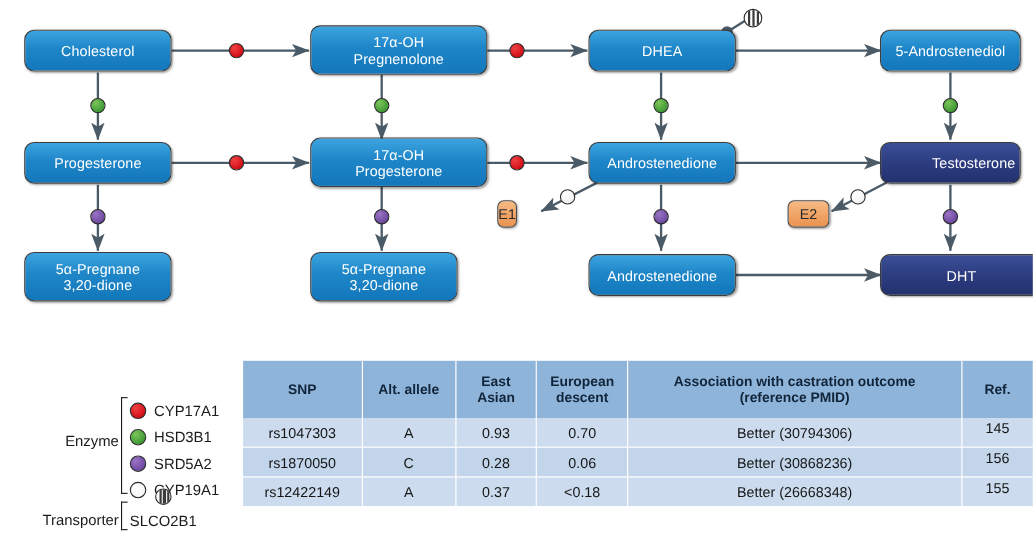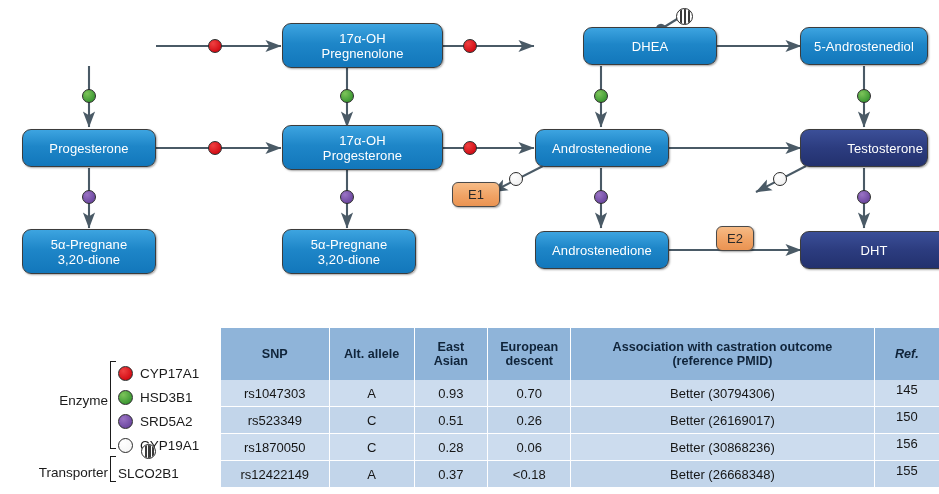--- a/index.html
+++ b/index.html
@@ -198,24 +198,27 @@
         <line x1="543" y1="166" x2="492" y2="192"></line>
         <line x1="806" y1="166" x2="756" y2="192"></line>
       </g>
 
       <g stroke="#4a5a66" stroke-width="2.1" fill="none">
         <line x1="661" y1="29" x2="682" y2="16"></line>
       </g>
       <circle cx="661" cy="29" r="5.2" fill="#4a5a66"></circle>
     </svg>
 
+    <div class="node blue" style="left:22px;  top:27px; width:134px; height:38px;">
+      <span class="nlines">Cholesterol</span>
+    </div>
     <div class="node blue" style="left:282px; top:23px; width:161px; height:45px;">
       <span class="nlines">17α-OH<br>Pregnenolone</span>
     </div>
-    <div class="node blue" style="left:535px; top:27px; width:134px; height:38px;margin-left:48px;">
+    <div class="node blue" style="left:535px; top:27px; width:134px; height:38px;">
       <span class="nlines">DHEA</span>
     </div>
     <div class="node blue" style="left:800px; top:27px; width:128px; height:38px;">
       <span class="nlines">5-Androstenediol</span>
     </div>
 
     <div class="node blue" style="left:22px;  top:129px; width:134px; height:38px;">
       <span class="nlines">Progesterone</span>
     </div>
     <div class="node blue" style="left:282px; top:125px; width:161px; height:45px;">
@@ -234,24 +237,24 @@
     <div class="node blue" style="left:282px; top:229px; width:134px; height:45px;">
       <span class="nlines">5α-Pregnane<br>3,20-dione</span>
     </div>
     <div class="node blue" style="left:535px; top:231px; width:134px; height:38px;">
       <span class="nlines">Androstenedione</span>
     </div>
     <div class="node darkblue" style="left:800px; top:231px; width:148px; height:38px;">
       <span class="nlines">DHT</span>
     </div>
 
-    <div class="node orange" style="left:452px; top:182px; width:48px; height:25px;">
+    <div class="node orange" style="left:452px; top:182px; width:18px; height:25px;">
       <span class="nlines">E1</span>
     </div>
-    <div class="node orange" style="left:716px; top:182px; width:38px; height:25px;margin-top:44px;">
+    <div class="node orange" style="left:716px; top:182px; width:38px; height:25px;">
       <span class="nlines">E2</span>
     </div>
 
     <div class="dot red" style="left:208px; top:39px;"></div>
     <div class="dot red" style="left:463px; top:39px;"></div>
     <div class="dot red" style="left:208px; top:141px;"></div>
     <div class="dot red" style="left:463px; top:141px;"></div>
 
     <div class="dot green" style="left:82px;  top:89px;"></div>
     <div class="dot green" style="left:340px; top:89px;"></div>
@@ -307,39 +310,31 @@
   </div>
 
   <table id="snp-table">
     <thead>
       <tr>
         <th style="width:105px;">SNP</th>
         <th style="width:83px;">Alt. allele</th>
         <th style="width:70px;">East<br>Asian</th>
         <th style="width:78px;">European<br>descent</th>
         <th style="width:320px;">Association with castration outcome<br>(reference PMID)</th>
-        <th style="width:62px;font-style:italic;">Ref.</th>
+        <th style="width:62px;">Ref.</th>
       </tr>
     </thead>
     <tbody>
       <tr>
         <td>rs1047303</td>
         <td>A</td>
         <td>0.93</td>
         <td>0.70</td>
         <td>Better (30794306)</td>
         <td class="ref-cell">145</td>
-      </tr>
-      <tr>
-        <td>rs523349</td>
-        <td>C</td>
-        <td>0.51</td>
-        <td>0.26</td>
-        <td>Better (26169017)</td>
-        <td class="ref-cell">150</td>
       </tr>
       <tr>
         <td>rs1870050</td>
         <td>C</td>
         <td>0.28</td>
         <td>0.06</td>
         <td>Better (30868236)</td>
         <td class="ref-cell">156</td>
       </tr>
       <tr>

